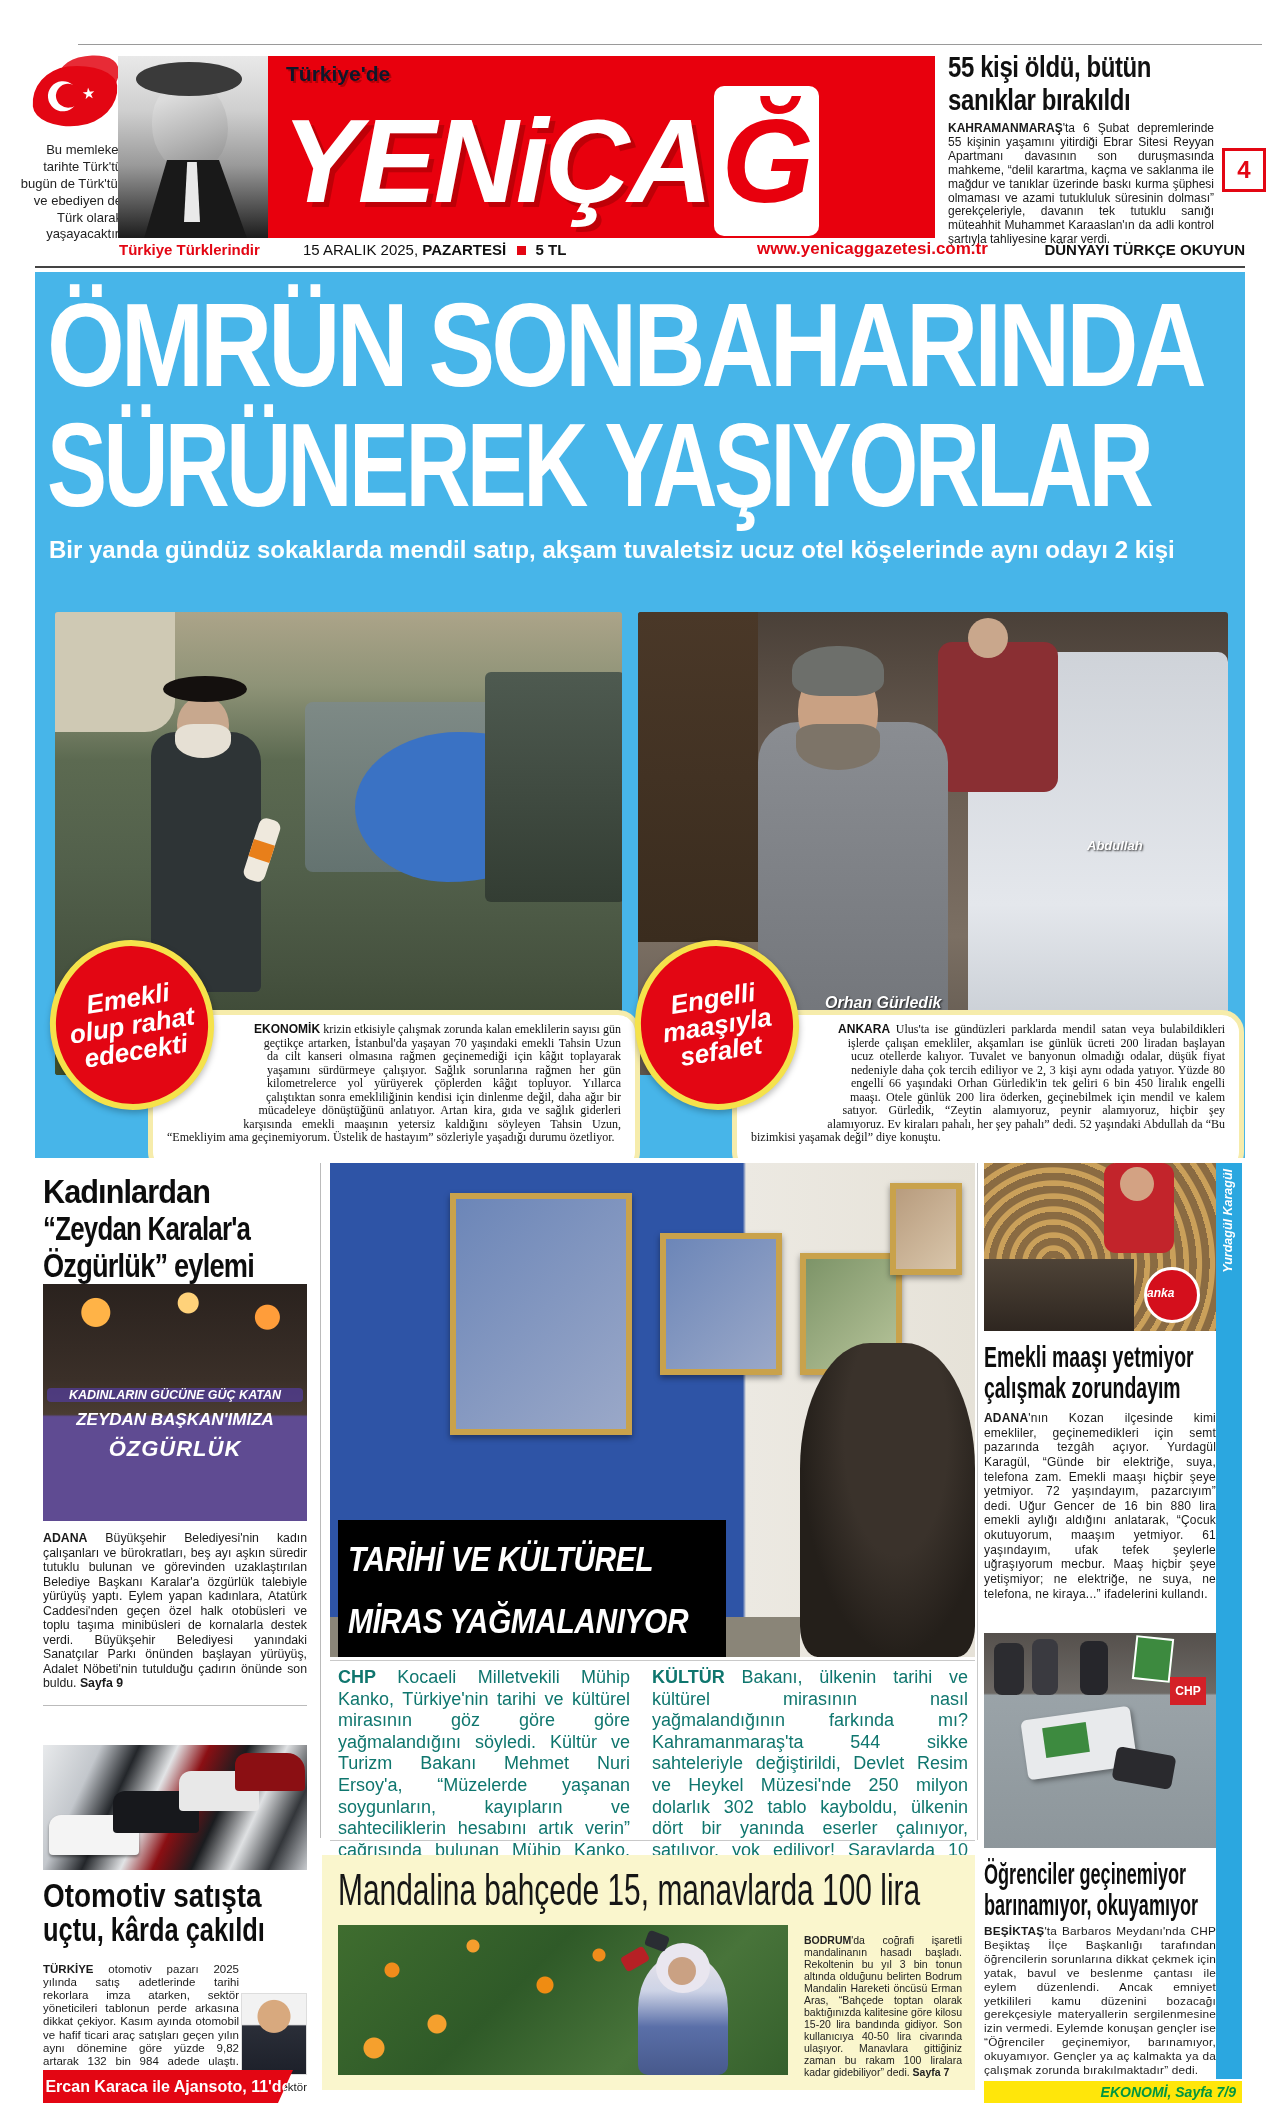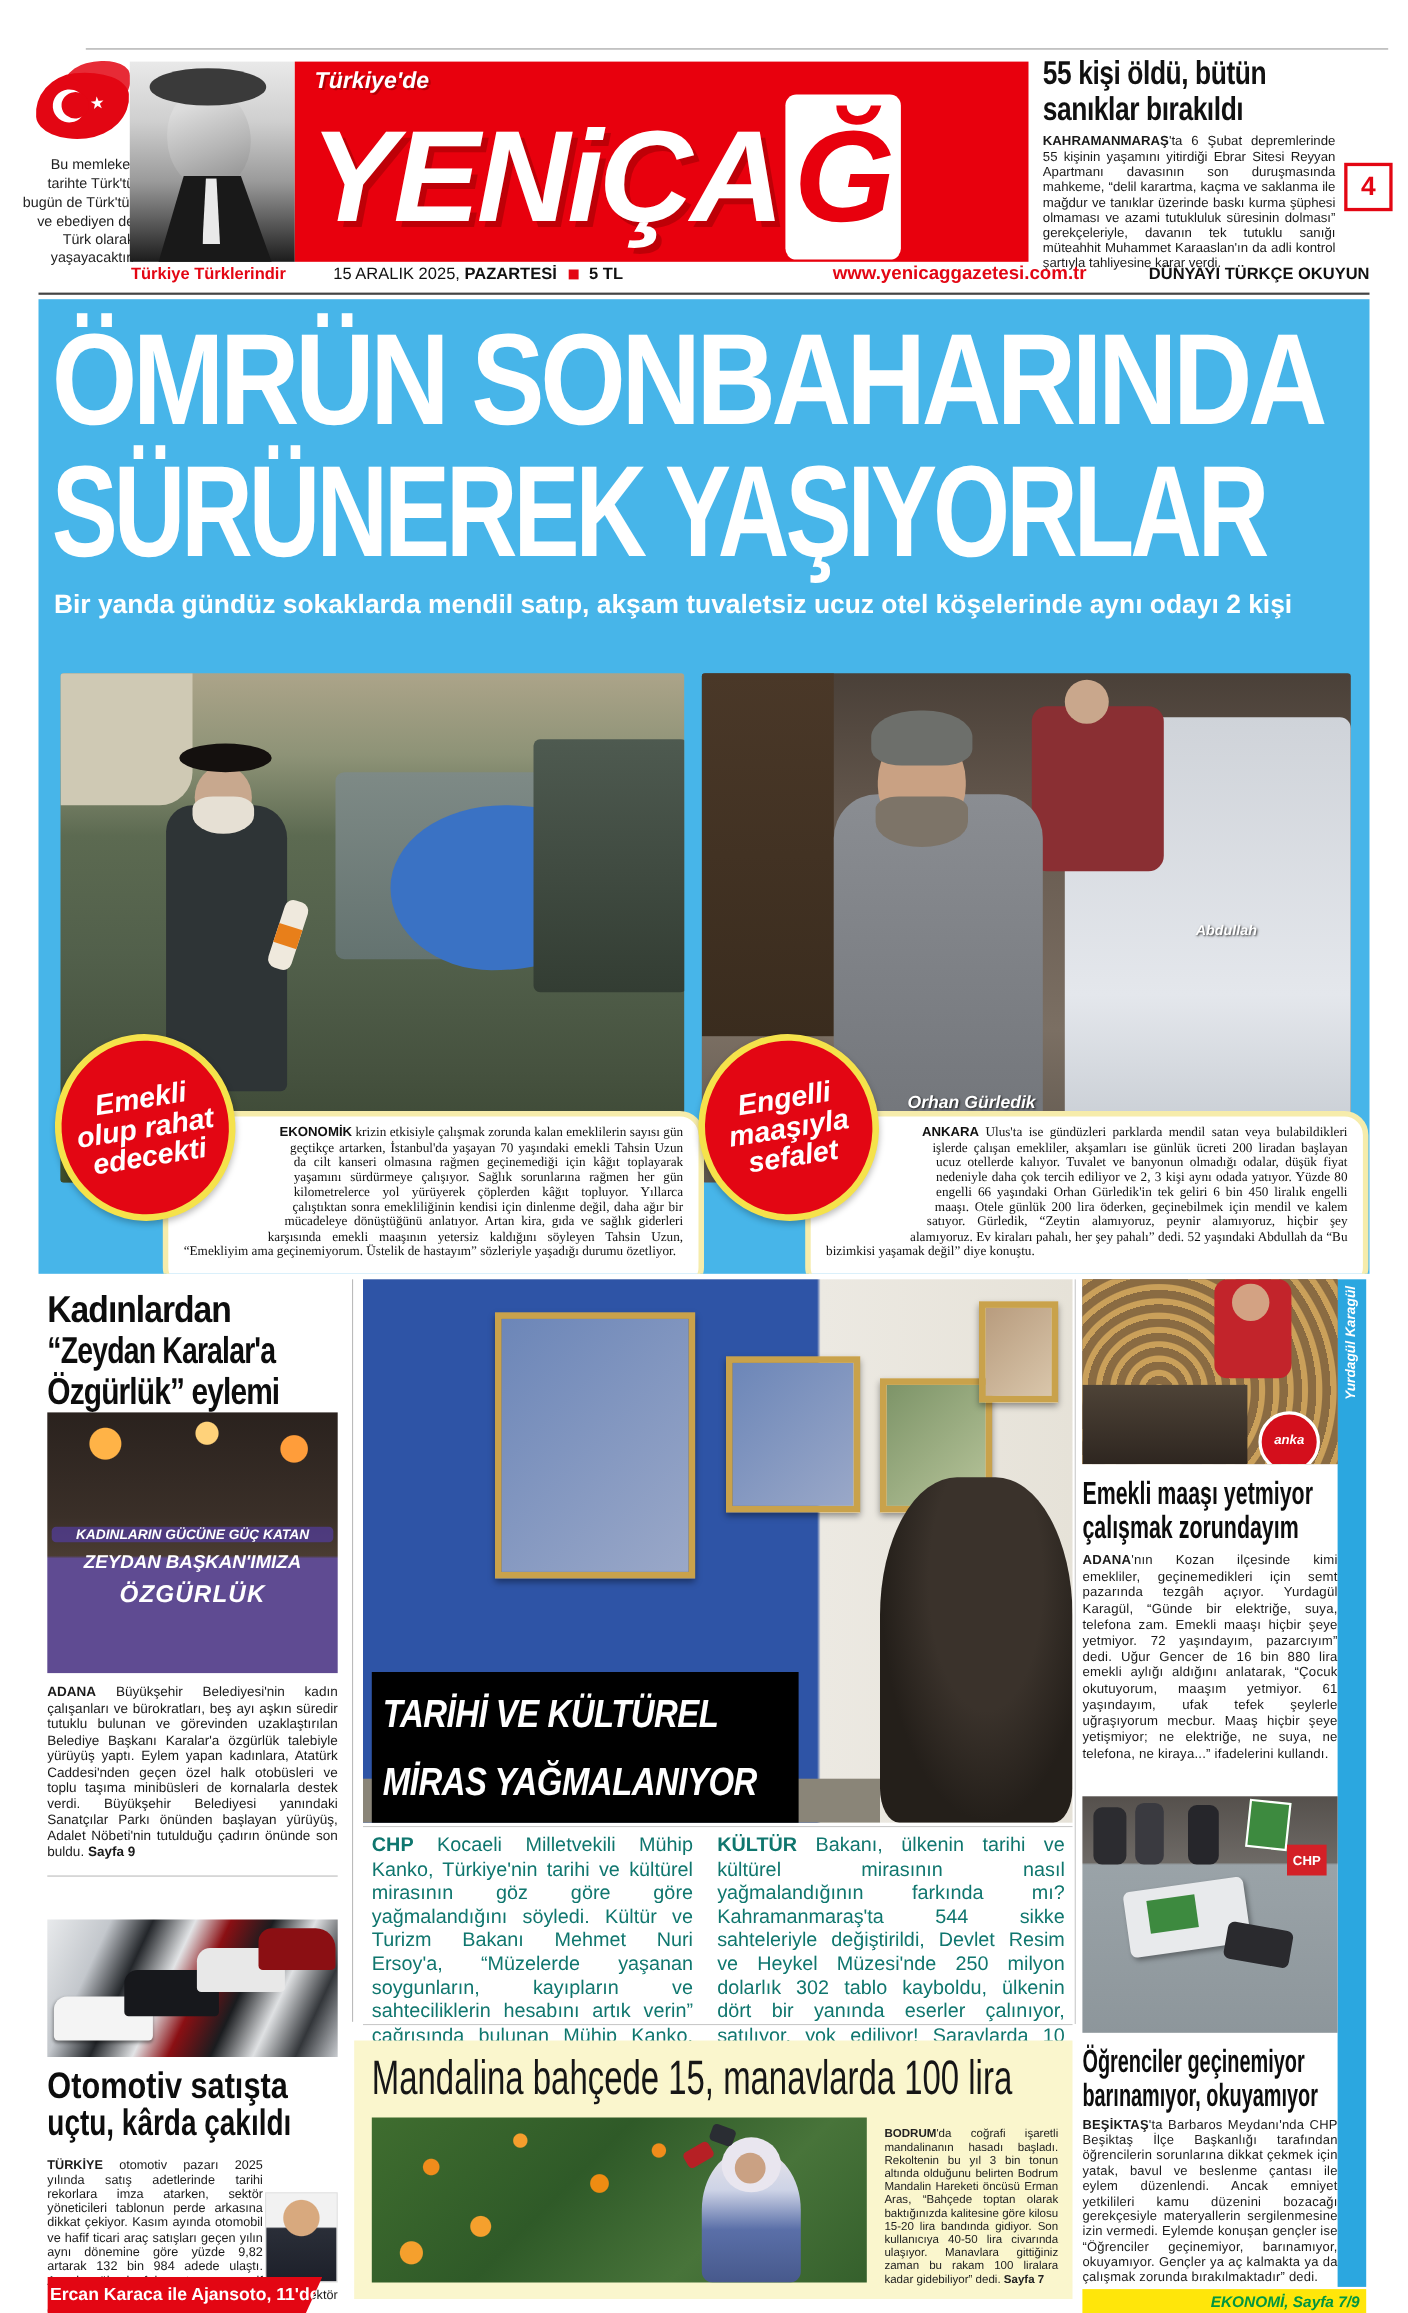--- a/index.html
+++ b/index.html
@@ -10,21 +10,21 @@
   .sx{display:inline-block;white-space:nowrap;transform-origin:left top;}
   .b{font-weight:bold;}
   
   #topline{left:78px;top:44px;width:1184px;height:0;border-top:1px solid #9a9a9a;}
   #flag{left:28px;top:52px;width:96px;height:88px;}
   .flagwave{position:absolute;background:#e30613;border-radius:45% 55% 50% 50%/60% 40% 60% 40%;}
   #slogan{left:14px;top:142px;width:108px;font-size:13px;line-height:1.3;text-align:right;color:#222;}
   #ataturk{left:118px;top:56px;width:150px;height:182px;background:
       linear-gradient(180deg,#e9e9e9 0%,#cfcfcf 30%,#9a9a9a 60%,#1c1c1c 100%);overflow:hidden;}
   #masthead{left:268px;top:56px;width:667px;height:182px;background:#e8000d;overflow:hidden;}
-  #kicker{left:18px;top:6px;font-size:21px;color:#ffffff;font-weight:bold;font-style:italic;
+  #kicker{left:18px;top:6px;font-size:21px;color:#0f172a;font-weight:bold;
       text-shadow:2px 2px 0 rgba(120,0,0,.5);}
   #mtitle{left:14px;top:30px;font-size:118px;font-weight:bold;font-style:italic;color:#fff;
       letter-spacing:-3px;line-height:150px;text-shadow:5px 5px 0 rgba(140,0,0,.45);}
   #mtitle .inv{display:inline-block;background:#fff;color:#e8000d;border-radius:10px;
       padding:0 8px;margin-left:4px;text-shadow:none;}
   #topstory{left:948px;top:50px;width:266px;}
   .tsh{font-size:30px;font-weight:bold;color:#111;line-height:33px;letter-spacing:-.5px;}
   #topstory p{margin:6px 0 0 0;font-size:12px;line-height:1.16;color:#1a1a1a;}
   #pagebox{left:1222px;top:148px;width:38px;height:38px;border:3px solid #e30613;
       color:#e30613;font-size:24px;font-weight:bold;text-align:center;line-height:38px;}
@@ -80,23 +80,23 @@
   #crule-bot{left:330px;top:1840px;width:645px;border-top:1px solid #c9c9c9;}
   #vrule2{left:977px;top:1163px;width:0;height:677px;border-left:1px solid #c9c9c9;}
   
   #rail{left:984px;top:1163px;width:258px;height:940px;}
   #bluestrip{position:absolute;right:0;top:0;width:26px;height:916px;background:#2ba7e0;}
   #vcap{position:absolute;top:6px;left:5px;color:#fff;font-size:12.5px;font-weight:bold;font-style:italic;
       writing-mode:vertical-rl;transform:rotate(180deg);}
   #mktphoto{position:absolute;left:0;top:0;width:232px;height:168px;overflow:hidden;background:
      repeating-radial-gradient(circle at 30% 60%,#caa05a 0 5px,#8a6b42 6px 13px),
      linear-gradient(180deg,#5a4a3a,#7a6a55);}
-  #anka{position:absolute;left:160px;top:120px;width:50px;height:50px;border-radius:50%;
+  #anka{position:absolute;left:160px;top:104px;width:50px;height:50px;border-radius:50%;
      background:#d40f1c;border:3px solid #fff;color:#fff;font-weight:bold;font-style:italic;
-     font-size:12px;text-align:center;line-height:46px;}
+     font-size:12px;text-align:left;line-height:46px;}
   .railh{font-size:27px;font-weight:bold;color:#0d0d0d;line-height:31px;}
   .railp{width:232px;font-size:12px;line-height:1.22;color:#1a1a1a;text-align:justify;letter-spacing:.2px;}
   #prphoto{position:absolute;left:0;top:470px;width:232px;height:215px;overflow:hidden;background:
      linear-gradient(180deg,#55504c 0%,#6e6a66 28%,#9aa3a8 29%,#8d969b 100%);}
   #ekofoot{position:absolute;left:0;top:918px;width:258px;height:22px;background:#ffe60a;
      color:#009640;font-weight:bold;font-style:italic;font-size:14px;text-align:right;
      line-height:22px;padding-right:6px;box-sizing:border-box;}
   
   #auto{left:43px;top:1745px;width:264px;height:433px;}
   #carphoto{position:absolute;left:0;top:0;width:264px;height:125px;overflow:hidden;background:

